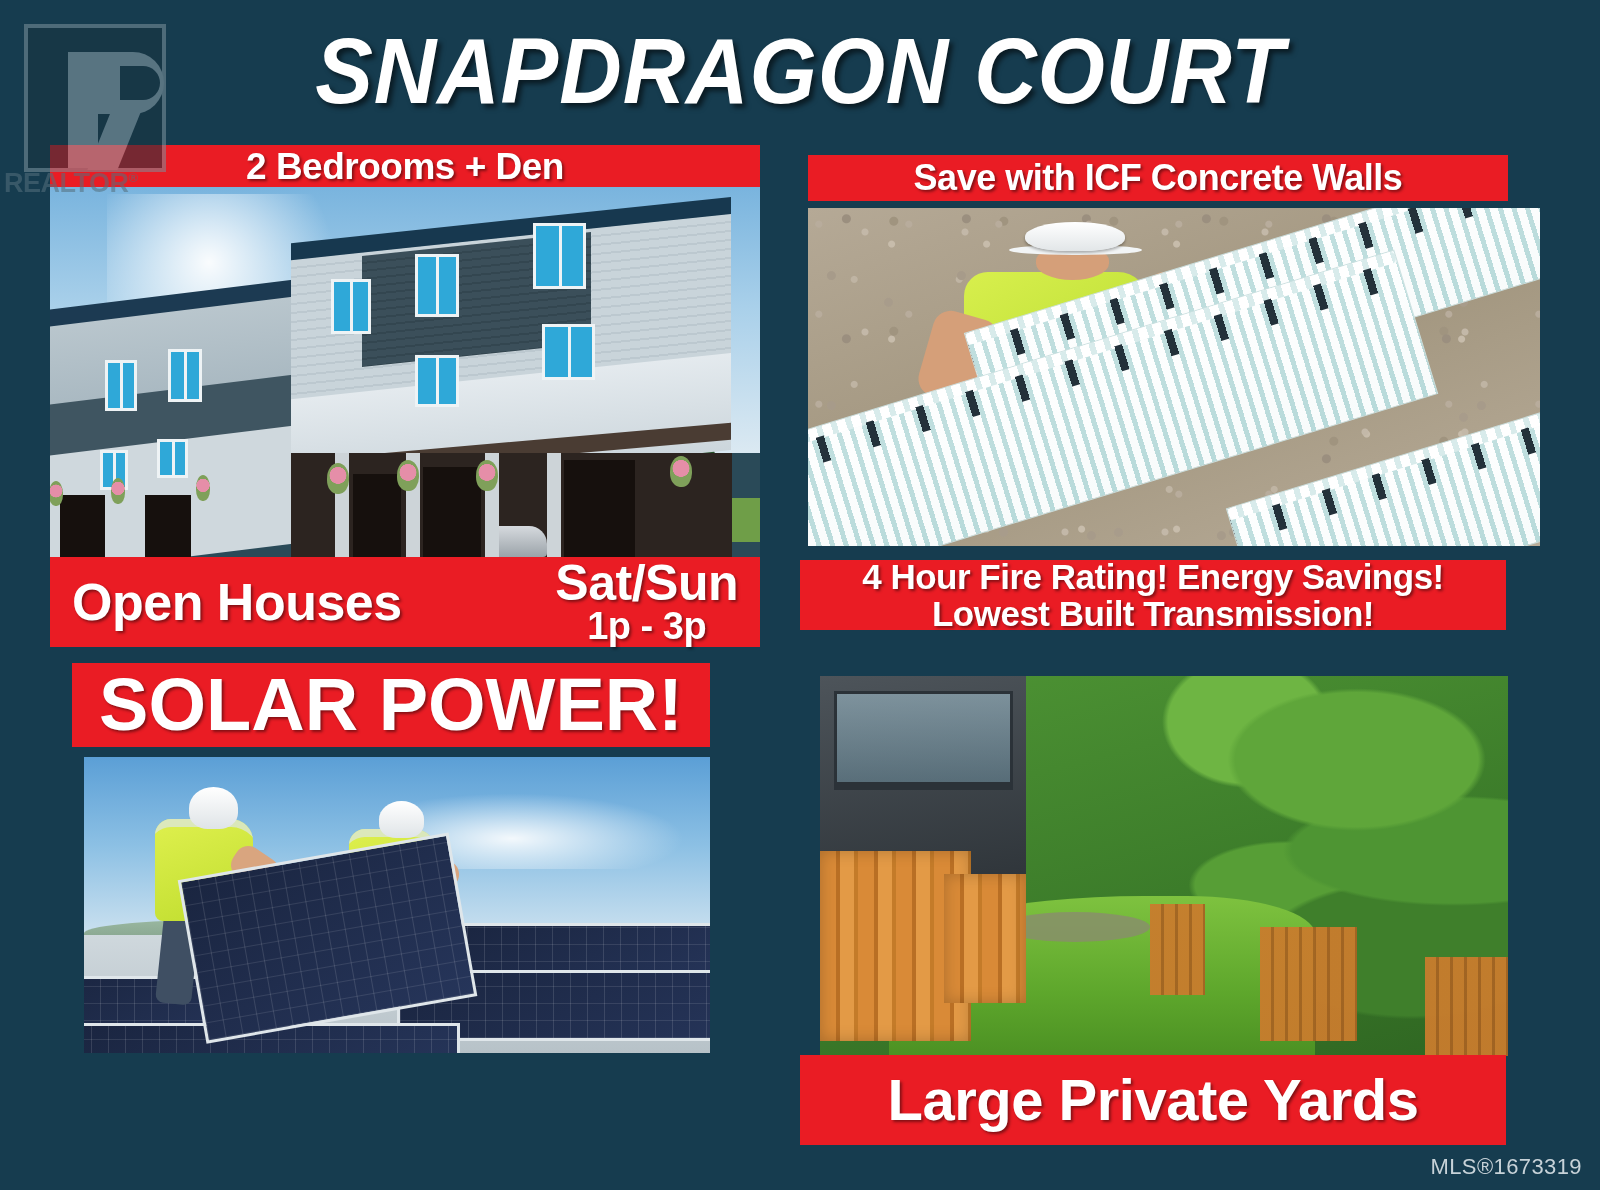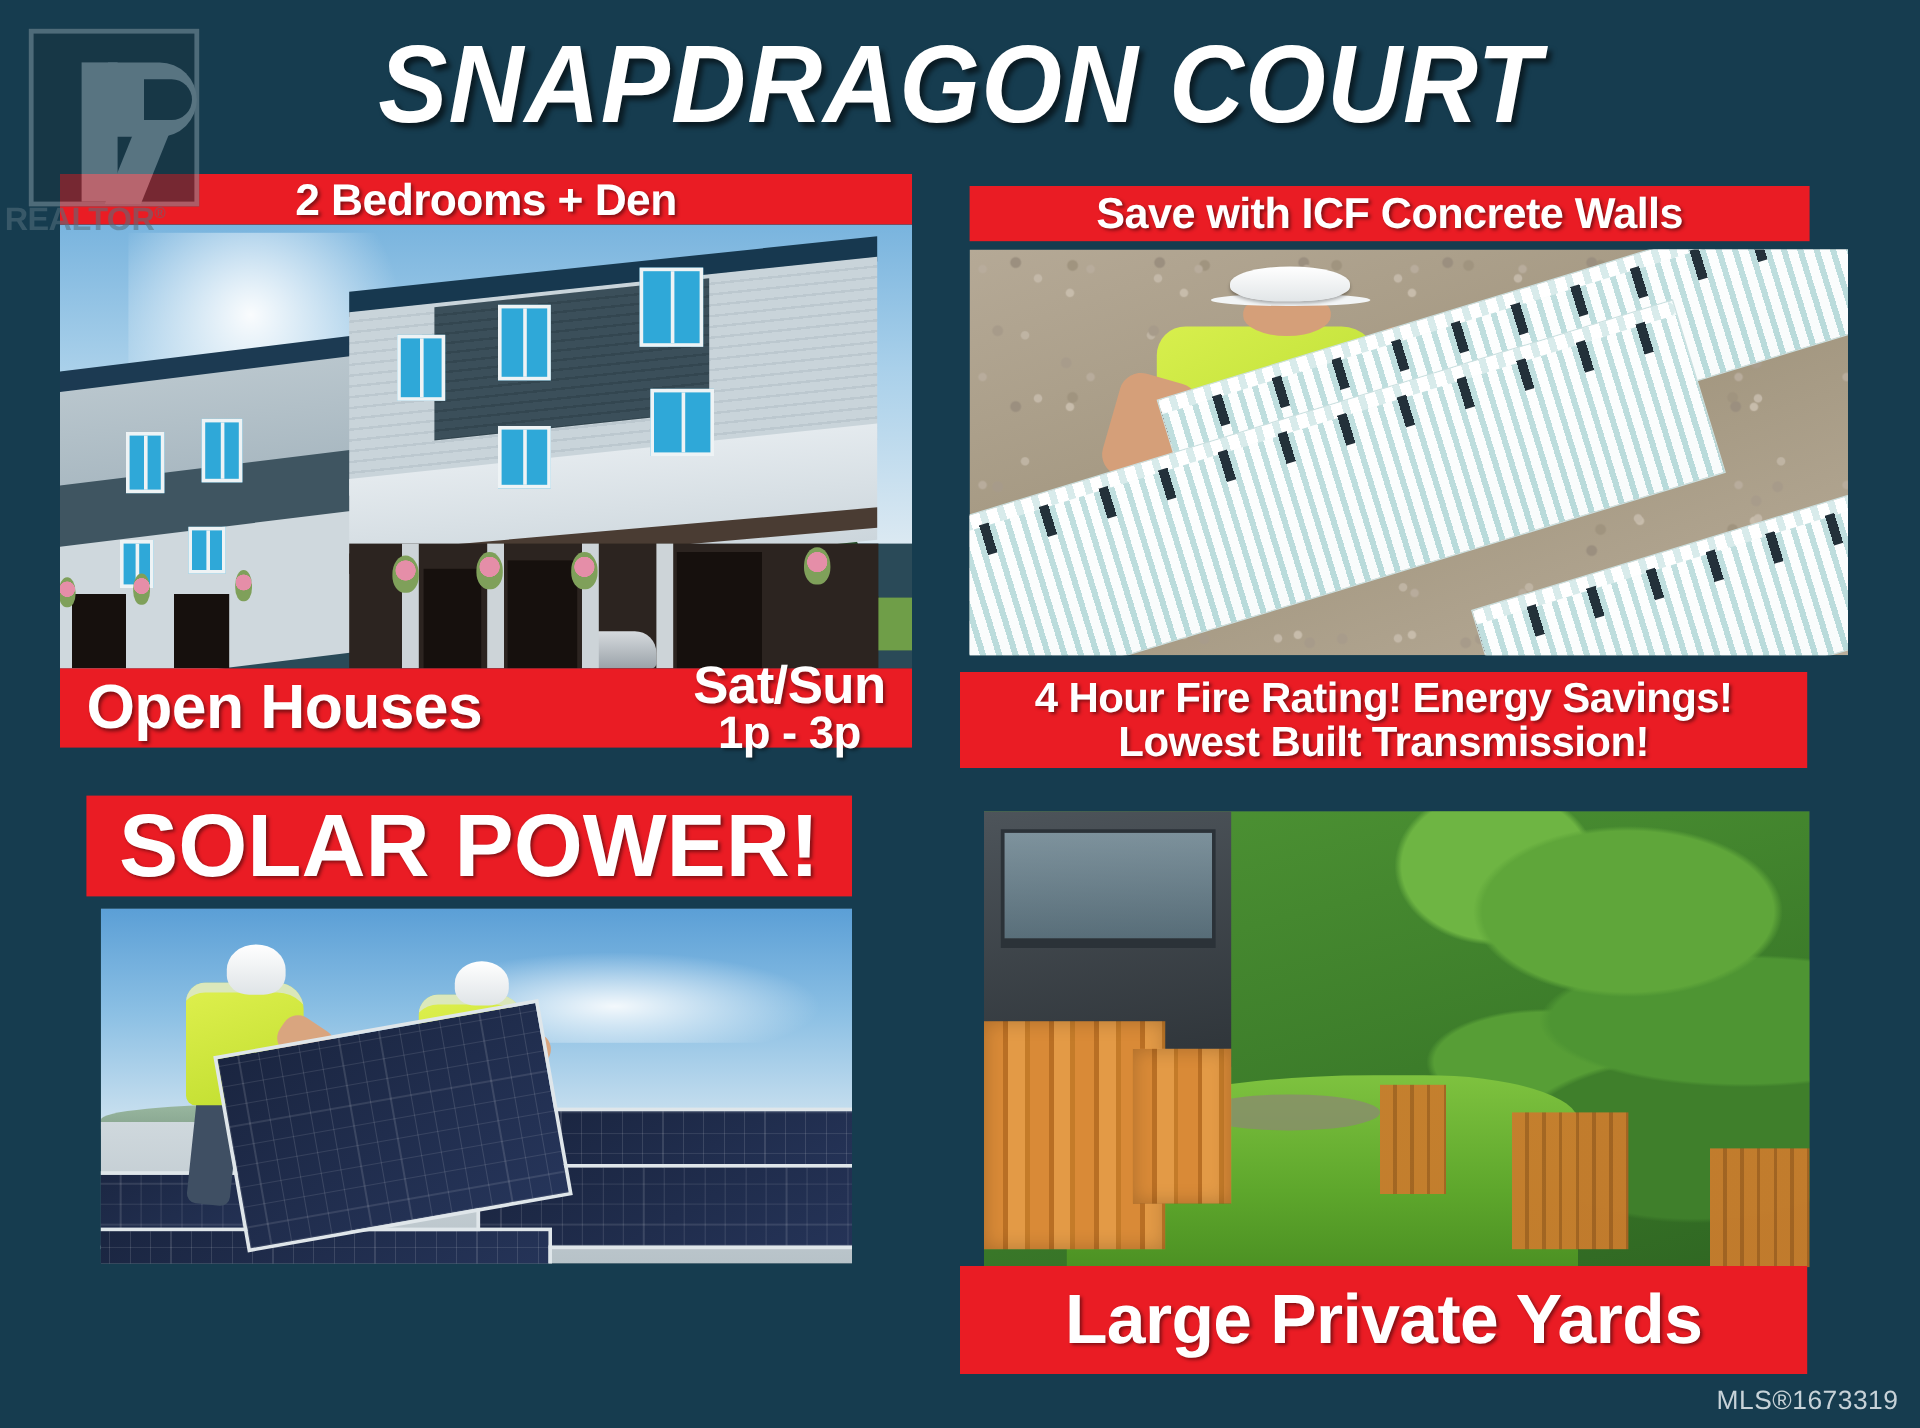--- a/index.html
+++ b/index.html
@@ -265,24 +265,24 @@
         <div class="pillar" style="left:44%;"></div>
         <div class="pillar" style="left:58%;"></div>
         <div class="basket" style="left:8%;bottom:18%;"></div>
         <div class="basket" style="left:24%;bottom:19%;"></div>
         <div class="basket" style="left:42%;bottom:19%;"></div>
         <div class="basket" style="left:86%;bottom:20%;"></div>
       </div>
     </div>
   </div>
 
-  <div class="banner row" style="left:50px;top:557px;width:710px;height:66px;padding:0 22px;">
+  <div class="banner row" style="left:50px;top:557px;width:710px;height:90px;padding:0 22px;">
     <span style="font-size:52px;">Open Houses</span>
     <span style="display:flex;flex-direction:column;align-items:center;line-height:.95;">
-      <span style="font-size:44px;">Sat/Sun</span>
+      <span style="font-size:50px;">Sat/Sun</span>
       <span style="font-size:38px;">1p - 3p</span>
     </span>
   </div>
 
   <div class="banner" style="left:808px;top:155px;width:700px;height:46px;font-size:36px;">Save with ICF Concrete Walls</div>
 
   <div class="photo" style="left:808px;top:208px;width:732px;height:338px;">
     <div class="scene">
       <div class="gravel"></div>
       <div class="worker">
@@ -304,21 +304,21 @@
         <div class="ties"></div>
       </div>
       <div class="icf tilt" style="left:62%;bottom:-24%;width:60%;height:36%;transform:rotate(-17deg);">
         <div class="teeth"></div>
         <div class="ribs"></div>
         <div class="ties"></div>
       </div>
     </div>
   </div>
 
-  <div class="banner" style="left:800px;top:560px;width:706px;height:80px;line-height:1.06;">
+  <div class="banner" style="left:800px;top:560px;width:706px;height:70px;line-height:1.06;">
     <span style="font-size:35px;">4 Hour Fire Rating! Energy Savings!</span>
     <span style="font-size:35px;">Lowest Built Transmission!</span>
   </div>
 
   <div class="banner" style="left:72px;top:663px;width:638px;height:84px;font-size:74px;letter-spacing:0;">SOLAR POWER!</div>
 
   <div class="photo" style="left:84px;top:757px;width:626px;height:296px;">
     <div class="scene">
       <div class="sky3"></div>
       <div class="cloud3"></div>

